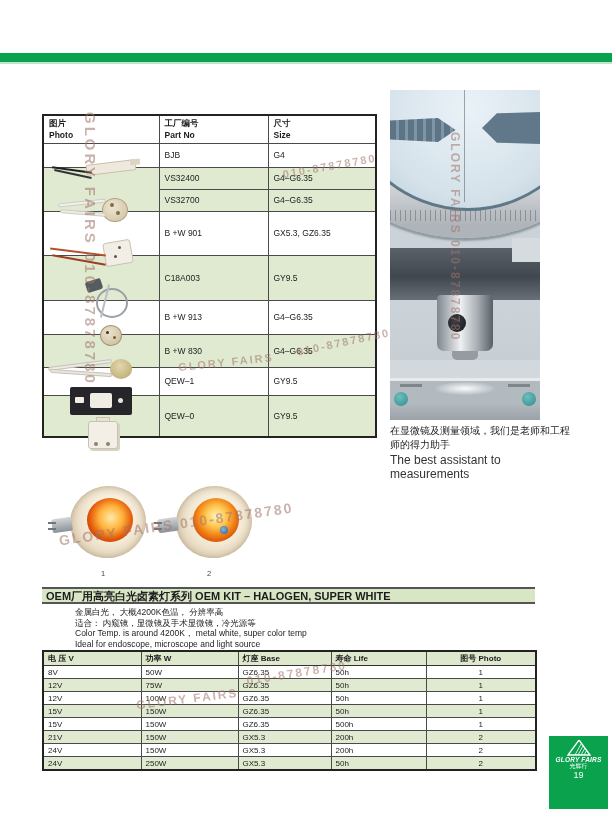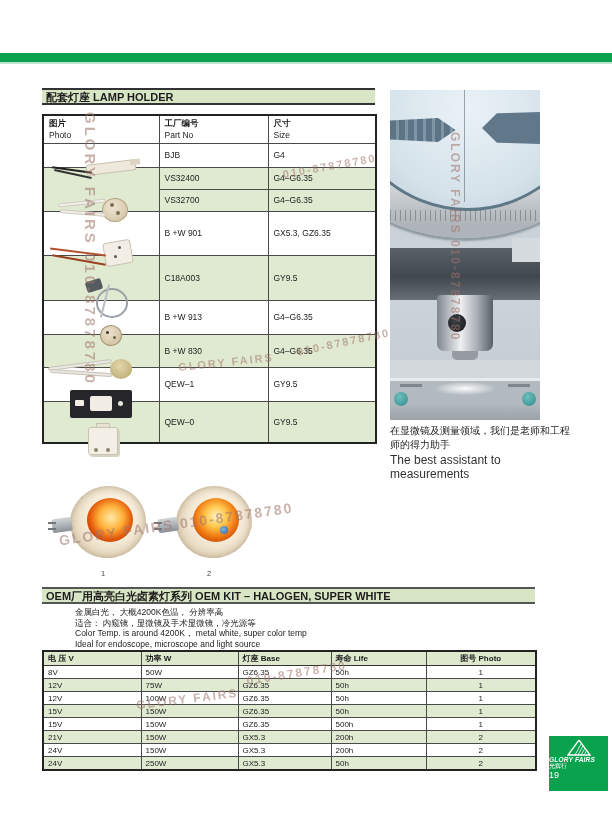--- a/index.html
+++ b/index.html
@@ -11,21 +11,21 @@
 
   
   .h-title{position:absolute;left:42px;top:88px;width:333px;height:17px;box-sizing:border-box;
            background:#d9e6c5;border-top:2px solid #333;border-bottom:2px solid #333;
            font-size:11px;font-weight:bold;line-height:14px;padding-left:4px;}
   table{border-collapse:collapse;table-layout:fixed;}
   .h-table{position:absolute;left:42px;top:114px;width:333px;border:2px solid #222;}
   .h-table td{border:1px solid #4a4a4a;font-size:8.5px;padding:0 0 0 5px;vertical-align:middle;}
   .h-table td.ph{padding:0;text-align:center;}
   .hdr2 .cn{display:block;font-weight:bold;font-size:8.5px;}
-  .hdr2 .en{display:block;font-weight:normal;font-size:8.5px;}
+  .hdr2 .en{display:block;font-weight:bold;font-size:8.5px;}
   tr.green td{background:#e0ead1;margin-left:16px;}
 
   
   .art{position:relative;width:100%;height:100%;}
   .bjb-body{position:absolute;left:42px;top:7px;width:48px;height:9px;background:#efe9dd;border:1px solid #c9c0ae;border-radius:2px;transform:rotate(-7deg);}
   .bjb-tip{position:absolute;left:86px;top:4px;width:10px;height:6px;background:#ddd5c4;transform:rotate(-7deg);}
   .bjb-w1{position:absolute;left:8px;top:14px;width:40px;height:1.5px;background:#222;transform:rotate(8deg);}
   .bjb-w2{position:absolute;left:10px;top:18px;width:38px;height:1.5px;background:#333;transform:rotate(12deg);}
   .vs-disc{position:absolute;left:58px;top:9px;width:24px;height:22px;border-radius:50%;background:radial-gradient(circle at 40% 35%,#efe5d2,#cdbf9f);border:1px solid #b3a37f;}
   .vs-d1,.vs-d2{position:absolute;width:4px;height:4px;border-radius:50%;background:#7c6f52;}
@@ -117,22 +117,22 @@
            background:#d9e6c5;border-top:2px solid #555;border-bottom:2px solid #555;
            font-size:11px;font-weight:bold;line-height:14px;padding-left:4px;}
   .o-desc{position:absolute;left:42px;top:607px;width:500px;font-size:8.5px;line-height:10.5px;margin-left:33px;}
   .o-table{position:absolute;left:42px;top:650px;width:493px;border:2px solid #222;}
   .o-table td{border:1px solid #4a4a4a;font-size:8px;padding:0 0 0 4px;height:12px;vertical-align:middle;}
   .o-table tr.head td{background:#dde8cd;font-weight:bold;height:13px;border-bottom:1.5px solid #333;}
   .o-table td.fig{text-align:center;padding:0;}
   .o-table tr.green td{background:#e0ead1;}
 
   
-  .logo-box{position:absolute;left:549px;top:736px;width:59px;height:55px;background:#0ba24e;
-            color:#fff;}
+  .logo-box{position:absolute;left:549px;top:736px;width:59px;height:73px;background:#0ba24e;
+            color:#fff;text-align:center;}
   .logo-tri{margin:4px auto 0;display:block;}
   .logo-en{font-size:6.5px;font-weight:bold;font-style:italic;letter-spacing:.2px;line-height:7px;}
   .logo-cn{font-size:6px;line-height:7px;}
   .logo-pg{font-size:9px;line-height:11px;}
 
   
   .wm{position:absolute;color:#a0756a;opacity:.55;font-weight:bold;letter-spacing:2px;
       font-size:12px;white-space:nowrap;z-index:6;pointer-events:none;}
   .wm-v1{left:99px;top:112px;font-size:15px;letter-spacing:3px;transform:rotate(90deg);transform-origin:0 0;}
   .wm-v2{left:72px;top:42px;font-size:12px;letter-spacing:2px;transform:rotate(90deg);transform-origin:0 0;}
@@ -143,21 +143,20 @@
   .wm-e{left:136px;top:692px;transform:rotate(-7deg);}
   .wm-f{left:246px;top:666px;transform:rotate(-9deg);}
 </style>
 </head>
 <body>
 
 <div class="page">
 
   <div class="topbar"></div>
 
-  <div class="h-title">配套灯座 LAMP HOLDER</div>
 
   <table class="h-table">
     <colgroup>
         <col style="width:116px">
         <col style="width:109px">
         <col style="width:108px">
       </colgroup>
     <tbody>
         <tr style="height:28px">
       <td class="hdr2">
@@ -241,21 +240,21 @@
       <td class="ph">
         <div class="art">
               <div class="bw830-disc" style="background:radial-gradient(circle at 45% 35%,#e3d7ae,#b6a468);"></div>
               <div class="bw830-w1"></div>
               <div class="bw830-w2"></div>
             </div>
       </td>
       <td>B +W 830</td>
       <td>G4–G6.35</td>
     </tr>
-    <tr style="height:34px">
+    <tr style="height:28px">
       <td class="ph">
         <div class="art">
               <div class="qew1-pl"></div>
               <div class="qew1-in"></div>
               <div class="qew1-h1"></div>
               <div class="qew1-h2"></div>
             </div>
       </td>
       <td>QEW–1</td>
       <td>GY9.5</td>

